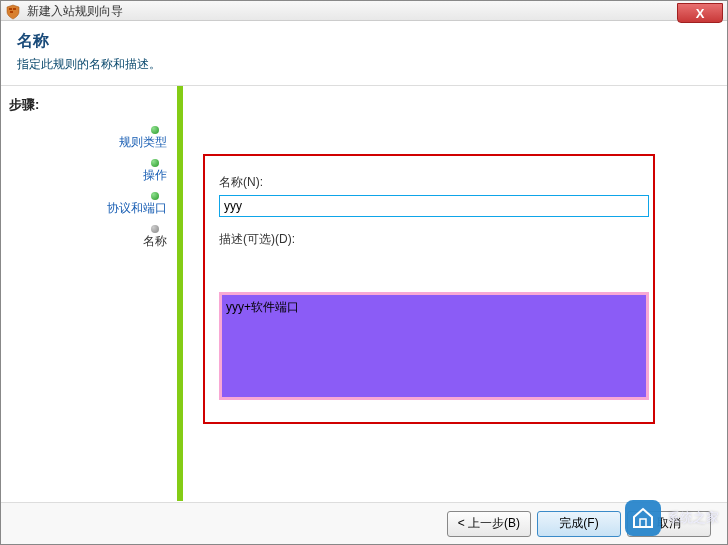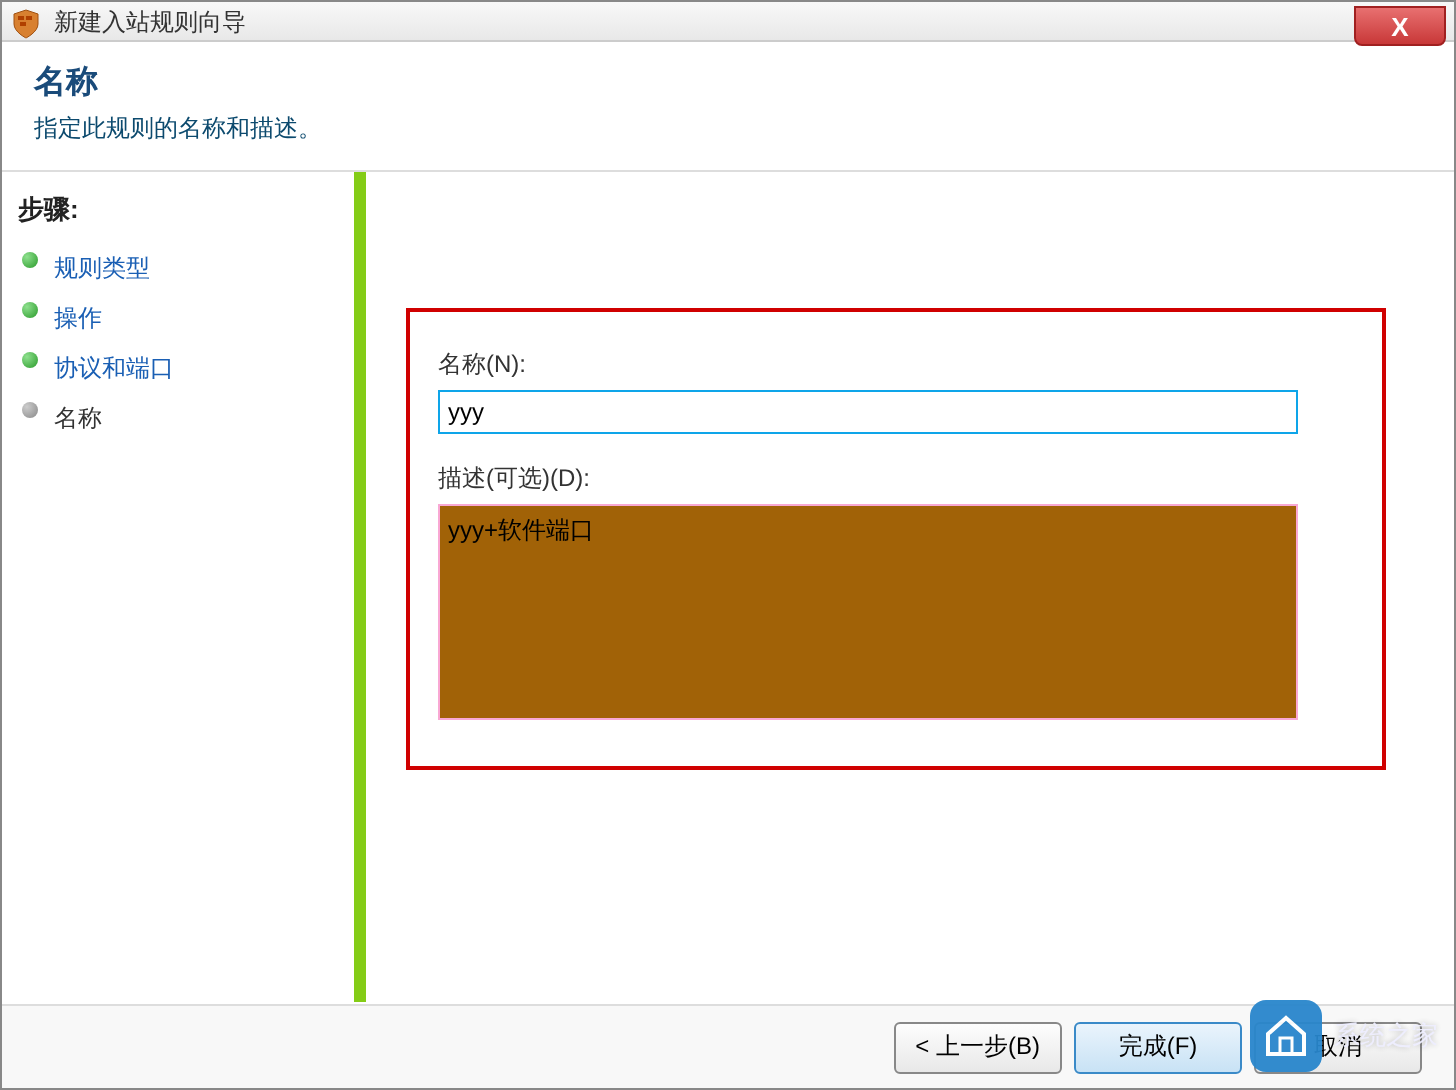--- a/index.html
+++ b/index.html
@@ -86,24 +86,25 @@
       border-right: 6px solid #84cc16;
     }
     .sidebar-title {
       font-size: 13px;
       font-weight: bold;
       color: #222;
       margin-bottom: 8px;
     }
     .step-item {
       display: flex;
-      align-items: flex-start;
+      align-items: flex-end;
       padding: 4px 2px;
       font-size: 12px;
       cursor: pointer;
+      flex-direction: column;
     }
     .step-bullet {
       width: 8px;
       height: 8px;
       border-radius: 50%;
       margin-right: 8px;
       flex-shrink: 0;
     }
     .step-bullet.green {
       background: radial-gradient(circle at 30% 30%, #8ee08e, #2a9a2a);
@@ -119,45 +120,46 @@
     }
     .content {
       flex: 1;
       padding: 16px 20px;
       position: relative;
     }
     .highlight-box {
       border: 2px solid #d00000;
       padding: 18px 14px 18px 14px;
       margin-top: 52px;
-      width: 490px;
+      width: 452px;
     }
     .form-label {
       font-size: 12px;
       color: #333;
       margin-bottom: 4px;
     }
     .text-input {
       width: 430px;
       height: 22px;
       border: 1px solid #0ea5e9;
       padding: 2px 4px;
       font-size: 12px;
       background: #fff;
       margin-bottom: 14px;
     }
     .textarea-input {
       width: 430px;
       height: 108px;
-      border: 1px solid #f9a8d4;
+      border: 3px solid #f9a8d4;
       padding: 4px;
       font-size: 12px;
-      background: #a16207;
+      background: #8b5cf6;
       resize: none;
       font-family: inherit;
+      margin-top: 40px;
     }
     .footer {
       position: absolute;
       bottom: 0;
       left: 0;
       right: 0;
       height: 42px;
       border-top: 1px solid #ddd;
       display: flex;
       align-items: center;

